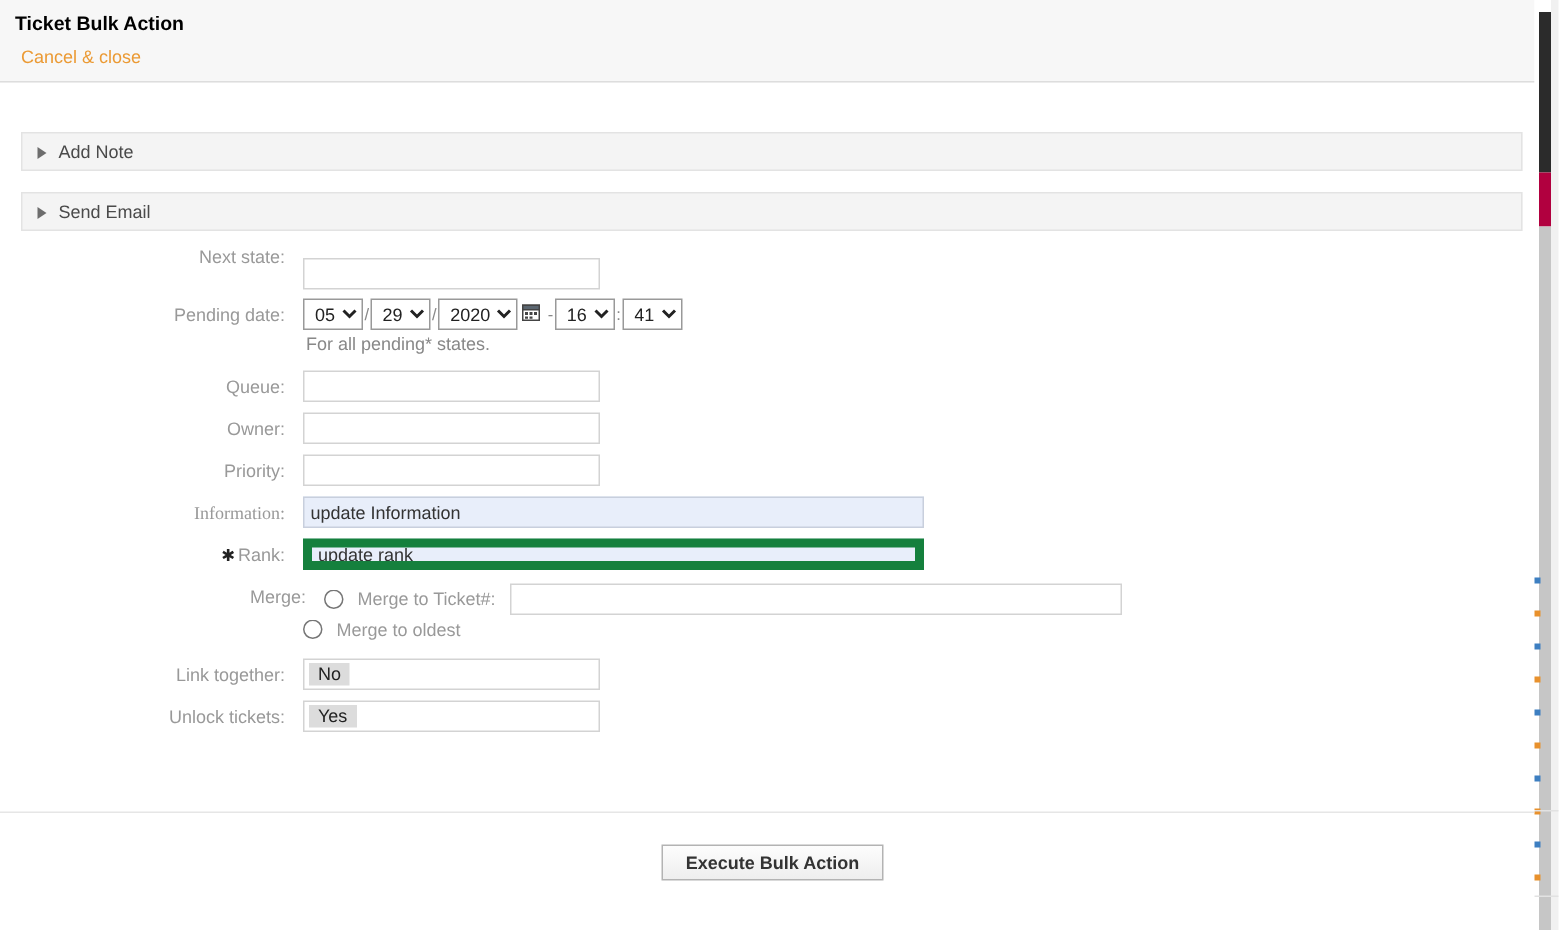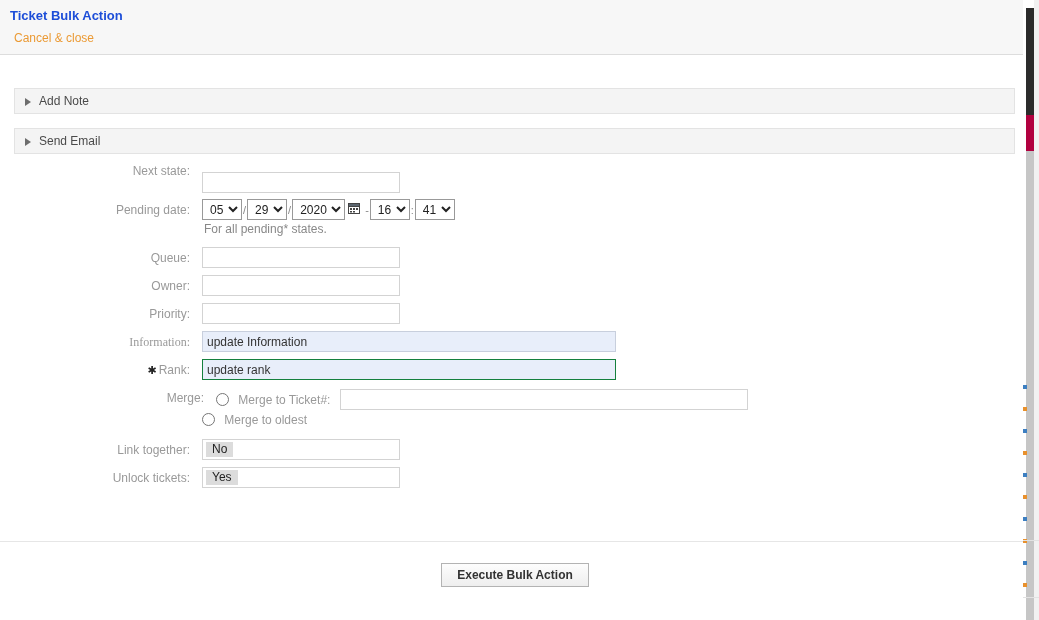--- a/index.html
+++ b/index.html
@@ -96,21 +96,21 @@
     background: #f7f7f7;
     border-bottom: 1px solid #ddd;
     box-sizing: border-box;
   }
   #header .title {
     position: absolute;
     left: 10px;
     top: 8px;
     font-size: 13px;
     font-weight: bold;
-    color: #1d4ed8;
+    color: #000000;
   }
   #header .cancel {
     position: absolute;
     left: 14px;
     top: 31px;
     font-size: 12px;
     color: #eb9a34;
     text-decoration: none;
     cursor: pointer;
   }
@@ -190,21 +190,21 @@
   input.txt.w198 { width: 198px; }
   input.txt.w414 { width: 414px; }
 
   
   input.txt.filled {
     background: #e8eefa;
     border-color: #c8cfdd;
   }
   input.txt.focused {
     background: #e8eefa;
-    border: 1px solid #15803d;
+    border: 6px solid #15803d;
   }
 
   
   .datebar { position: absolute; left: 202px; top: 0; }
   select.dsel {
     height: 21px;
     font-family: "Liberation Sans", sans-serif;
     font-size: 12px;
     color: #222;
     border: 1px solid #999;

